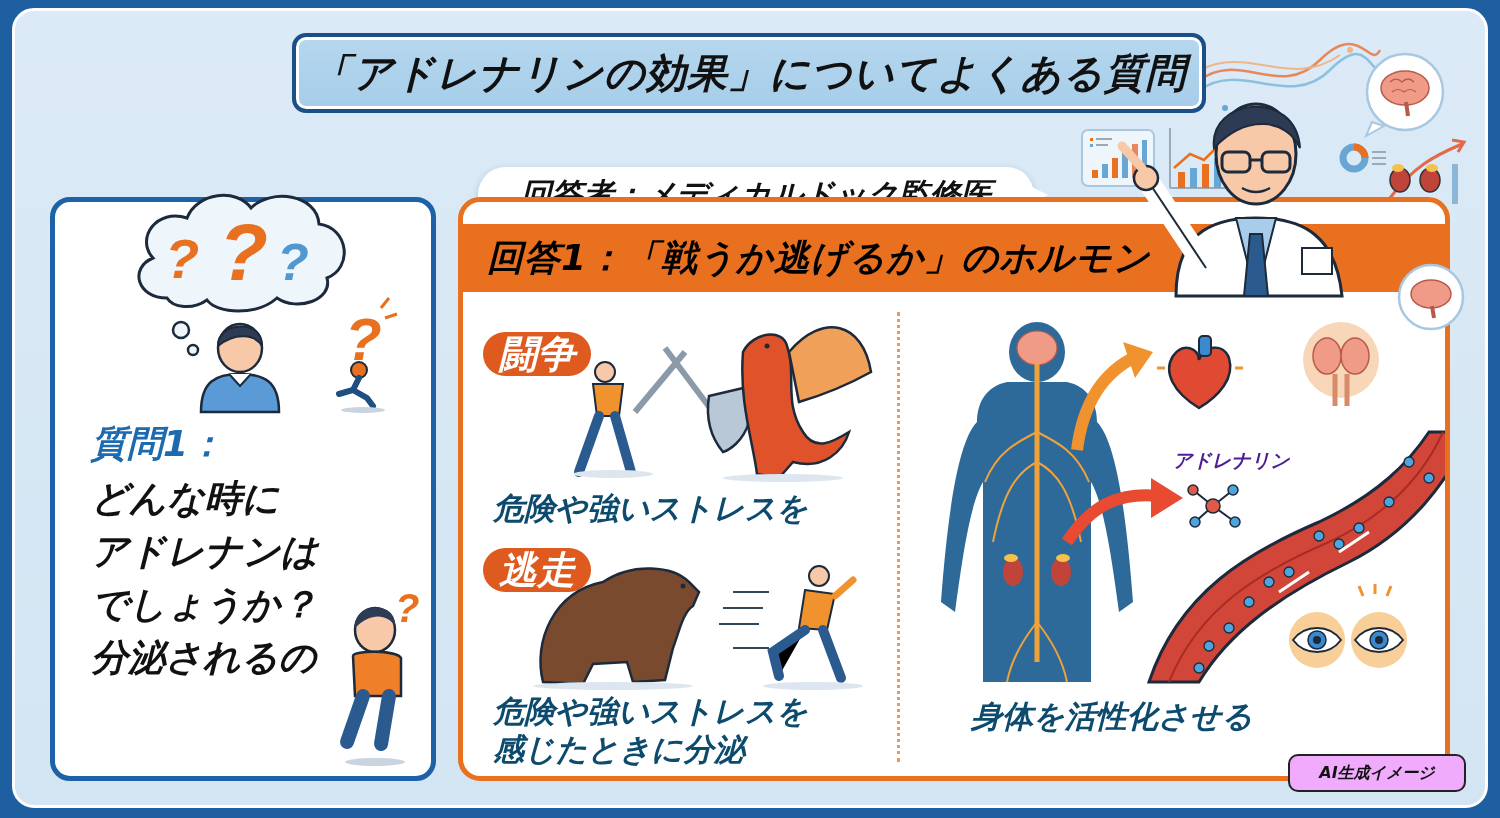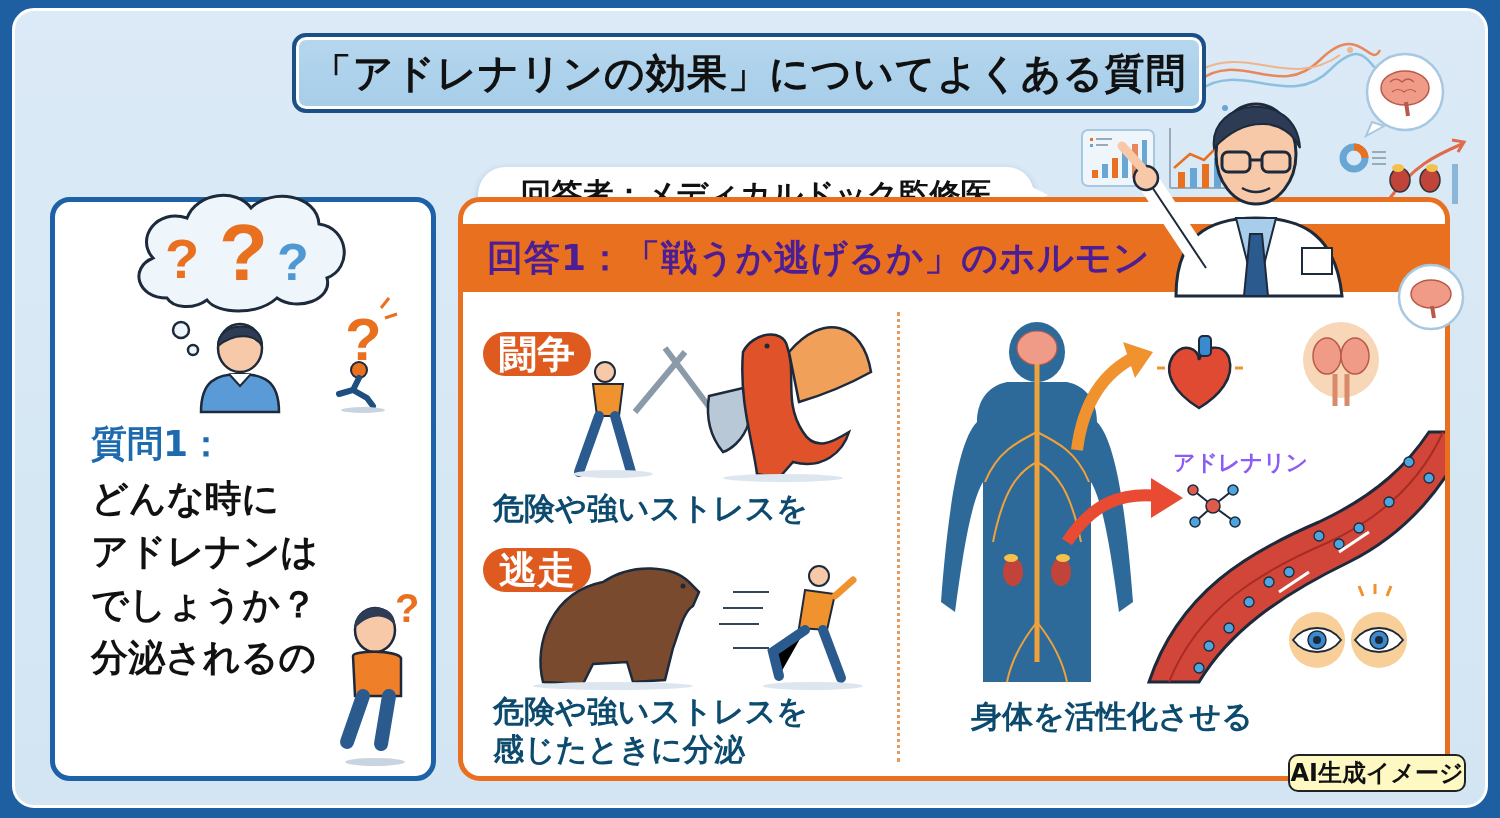--- a/index.html
+++ b/index.html
@@ -1,21 +1,21 @@
 <!DOCTYPE html>
 <html><head>
 <meta charset="utf-8">
 <style>
   * { box-sizing: border-box; margin: 0; padding: 0; }
   html, body { width: 1500px; height: 818px; overflow: hidden; background: #1d5fa0; }
   body { font-family: "DejaVu Sans", "Liberation Sans", sans-serif; }
 
   .frame {
     position: absolute; left: 0; top: 0; width: 1500px; height: 818px;
-    background: #1d5fa0; border-radius: 26px;
+    background: #1d5fa0; border-radius: 26px; font-style: italic;
   }
   .inner {
     position: absolute; left: 12px; top: 8px; width: 1476px; height: 800px;
     background: linear-gradient(180deg, #dbeaf6 0%, #d3e5f3 100%);
     border-radius: 22px; border: 3px solid #ffffff;
   }
 
   
   .title-box {
     position: absolute; left: 292px; top: 33px; width: 914px; height: 80px;
@@ -58,41 +58,41 @@
   
   .a-panel {
     position: absolute; left: 458px; top: 197px; width: 992px; height: 584px;
     background: #ffffff; border: 5px solid #e8701f; border-radius: 22px; overflow: hidden;
   }
   .a-header {
     position: absolute; left: 0; top: 22px; width: 100%; height: 68px;
     background: #e8701f;
     display: flex; align-items: center; padding-left: 24px;
   }
-  .a-header-text { font-size: 36px; font-weight: bold; color: #4c1d95; letter-spacing: 1px; }
+  .a-header-text { font-size: 36px; font-weight: bold; color: #000000; letter-spacing: 1px; }
 
   .divider {
     position: absolute; left: 434px; top: 110px; width: 0; height: 450px;
     border-left: 3px dotted #e69a5e;
   }
 
   .pill {
     position: absolute; height: 44px; padding: 0 16px; border-radius: 22px;
     background: #de5a1e; color: #fff; font-size: 38px; font-weight: bold;
     display: flex; align-items: center;
   }
   .caption {
     position: absolute; font-size: 31px; font-weight: bold; color: #0c4a6e; line-height: 38px;
   }
 
   .ai-badge {
     position: absolute; left: 1288px; top: 754px; width: 178px; height: 38px;
-    background: #fef9c3; border: 2.5px solid #222; border-radius: 10px;
+    background: #f0abfc; border: 2.5px solid #222; border-radius: 10px;
     display: flex; align-items: center; justify-content: center;
-    font-size: 24px; font-weight: bold; color: #111;
+    font-size: 16px; font-weight: bold; color: #111;
   }
 
   svg { position: absolute; overflow: visible; }
 </style>
 </head>
 <body>
 
 <div class="frame">
   <div class="inner"></div>
 
@@ -285,21 +285,21 @@
       <line x1="82" y1="36" x2="90" y2="36" stroke="#f0922e" stroke-width="3"></line>
     </svg>
 
     <svg style="left:838px;top:118px;" width="80" height="90">
       <circle cx="40" cy="40" r="38" fill="#f7d7b8"></circle>
       <ellipse cx="26" cy="36" rx="14" ry="18" fill="#f09a88" stroke="#b85a4a" stroke-width="1.5"></ellipse>
       <ellipse cx="54" cy="36" rx="14" ry="18" fill="#f09a88" stroke="#b85a4a" stroke-width="1.5"></ellipse>
       <path d="M34 54 L34 86 M46 54 L46 86" stroke="#d88a6a" stroke-width="5"></path>
     </svg>
 
-    <div style="position:absolute;left:710px;top:246px;font-size:22px;font-weight:bold;color:#8b5cf6;">アドレナリン</div>
+    <div style="position:absolute;left:710px;top:246px;font-size:19px;font-weight:bold;color:#4c1d95;">アドレナリン</div>
     <svg style="left:720px;top:280px;" width="60" height="50">
       <line x1="30" y1="24" x2="10" y2="8" stroke="#1c2a3c" stroke-width="2"></line>
       <line x1="30" y1="24" x2="50" y2="8" stroke="#1c2a3c" stroke-width="2"></line>
       <line x1="30" y1="24" x2="12" y2="40" stroke="#1c2a3c" stroke-width="2"></line>
       <line x1="30" y1="24" x2="52" y2="40" stroke="#1c2a3c" stroke-width="2"></line>
       <circle cx="30" cy="24" r="7" fill="#e05a4a" stroke="#1c2a3c" stroke-width="1.5"></circle>
       <circle cx="10" cy="8" r="5" fill="#e05a4a" stroke="#1c2a3c" stroke-width="1.5"></circle>
       <circle cx="50" cy="8" r="5" fill="#4ea4dc" stroke="#1c2a3c" stroke-width="1.5"></circle>
       <circle cx="12" cy="40" r="5" fill="#4ea4dc" stroke="#1c2a3c" stroke-width="1.5"></circle>
       <circle cx="52" cy="40" r="5" fill="#4ea4dc" stroke="#1c2a3c" stroke-width="1.5"></circle>

